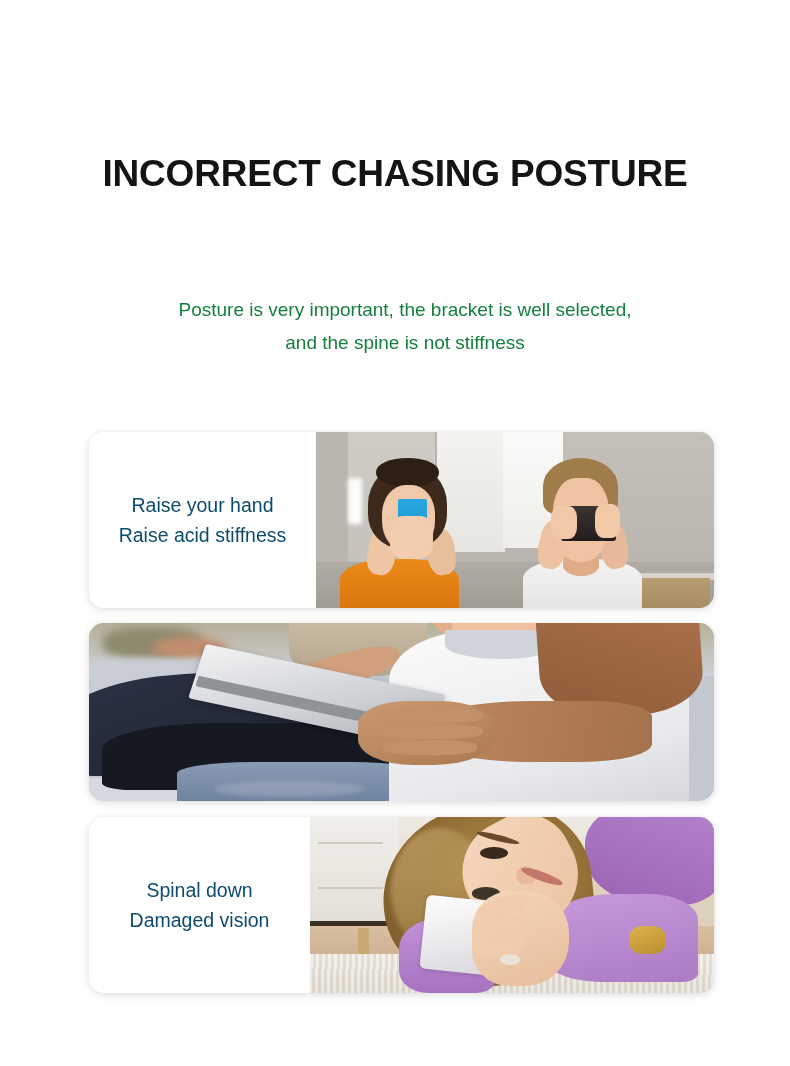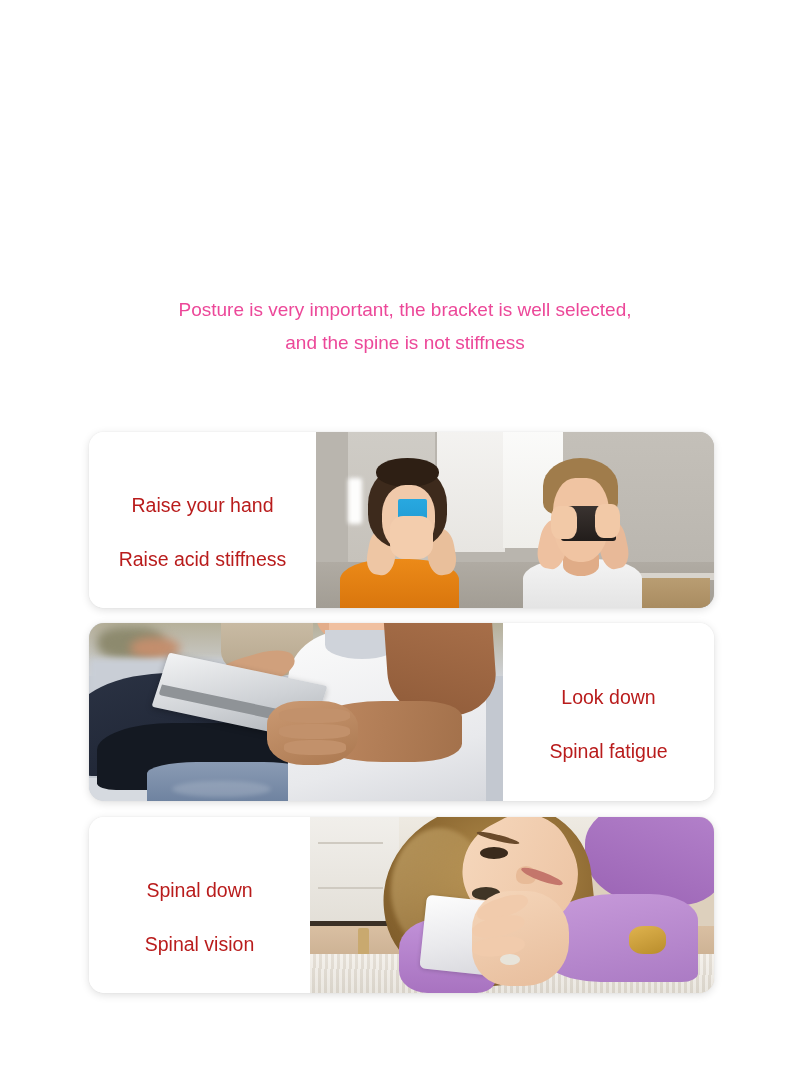--- a/index.html
+++ b/index.html
@@ -39,21 +39,21 @@
     position: absolute;
     left: 0;
     top: 293px;
     width: 790px;
     text-align: center;
   }
   .subhead-line {
     font-size: 19px;
     font-weight: normal;
     line-height: 33px;
-    color: #ec4899;
+    color: #15803d;
     white-space: nowrap;
     padding-left: 20px;
   }
 
   
   .card {
     position: absolute;
     background: #ffffff;
     border-radius: 15px;
     box-shadow: 0 2px 9px rgba(0,0,0,0.13), 0 0 2px rgba(0,0,0,0.06);
@@ -76,23 +76,22 @@
     z-index: 2;
     position: relative;
   }
   #card-1 .card-text { width: 227px; }
   #card-2 .card-text { width: 211px; }
   #card-3 .card-text { width: 221px; }
 
   .card-label {
     font-size: 19.5px;
     line-height: 30px;
-    color: #b91c1c;
+    color: #0c4a6e;
     white-space: nowrap;
-    margin-top: 24px;
   }
 
   .card-photo {
     flex: 1 1 auto;
     position: relative;
     overflow: hidden;
   }
 
   
   .photo-kids { background: #b9b5ae; }
@@ -428,20 +427,21 @@
   .photo-lying .watch {
     position: absolute; right: 12%; top: 62%; width: 9%; height: 16%;
     background: linear-gradient(160deg,#dfb34e 0%,#b98d2c 100%);
     border-radius: 40%;
   }
 </style>
 </head>
 <body>
 
 <div class="headline">
+  <div class="headline-line">INCORRECT CHASING POSTURE</div>
 </div>
 
 <div class="subhead">
   <div class="subhead-line">Posture is very important, the bracket is well selected,</div>
   <div class="subhead-line">and the spine is not stiffness</div>
 </div>
 
 <div class="card" id="card-1">
   <div class="card-text">
     <div class="card-label">Raise your hand</div>
@@ -472,24 +472,20 @@
     <div class="k2-arm-r"></div>
     <div class="k2-hair"></div>
     <div class="k2-face"></div>
     <div class="k2-phone"></div>
     <div class="k2-hand-l"></div>
     <div class="k2-hand-r"></div>
   </div>
 </div>
 
 <div class="card reverse" id="card-2">
-  <div class="card-text">
-    <div class="card-label">Look down</div>
-    <div class="card-label">Spinal fatigue</div>
-  </div>
   <div class="card-photo photo-tablet">
     <div class="bg-top"></div>
     <div class="bg-blur1"></div>
     <div class="bg-blur2"></div>
     <div class="cushion"></div>
     <div class="sheet"></div>
     <div class="legs"></div>
     <div class="legs2"></div>
     <div class="jeans"></div>
     <div class="jeans-fold"></div>
@@ -506,21 +502,21 @@
     <div class="dad-hand-bottom"></div>
     <div class="finger f1"></div>
     <div class="finger f2"></div>
     <div class="finger f3"></div>
   </div>
 </div>
 
 <div class="card" id="card-3">
   <div class="card-text">
     <div class="card-label">Spinal down</div>
-    <div class="card-label">Spinal vision</div>
+    <div class="card-label">Damaged vision</div>
   </div>
   <div class="card-photo photo-lying">
     <div class="wall"></div>
     <div class="cabinet"></div>
     <div class="drawer-line-a"></div>
     <div class="drawer-line-b"></div>
     <div class="baseboard"></div>
     <div class="floor"></div>
     <div class="chair-leg"></div>
     <div class="rug"></div>

